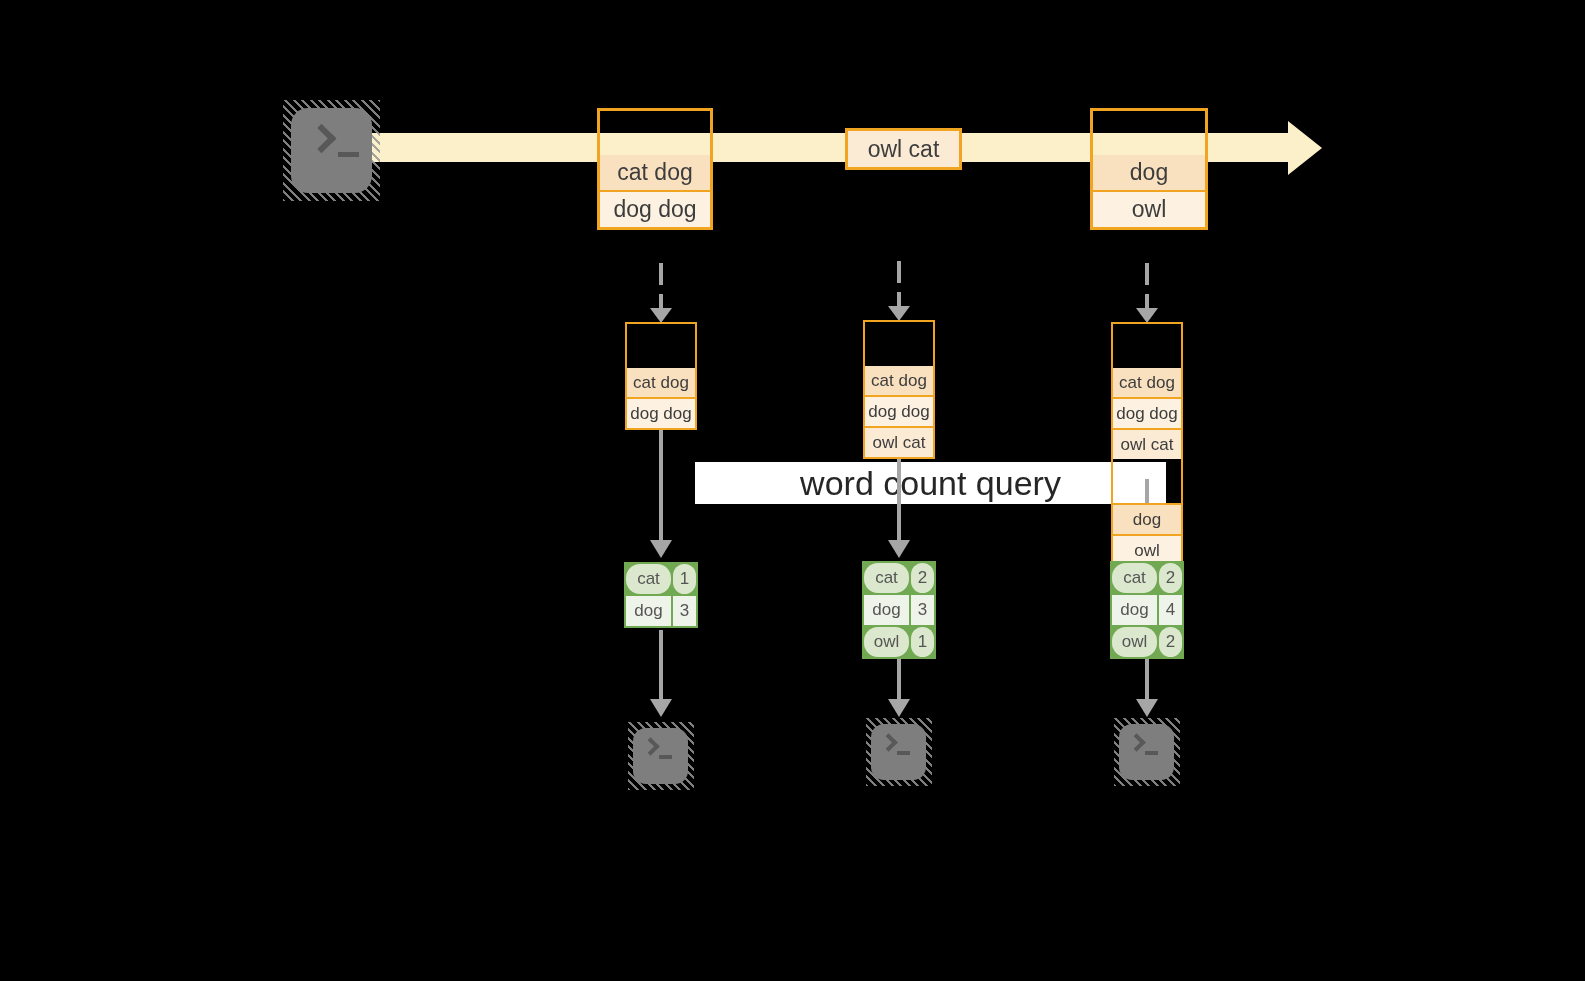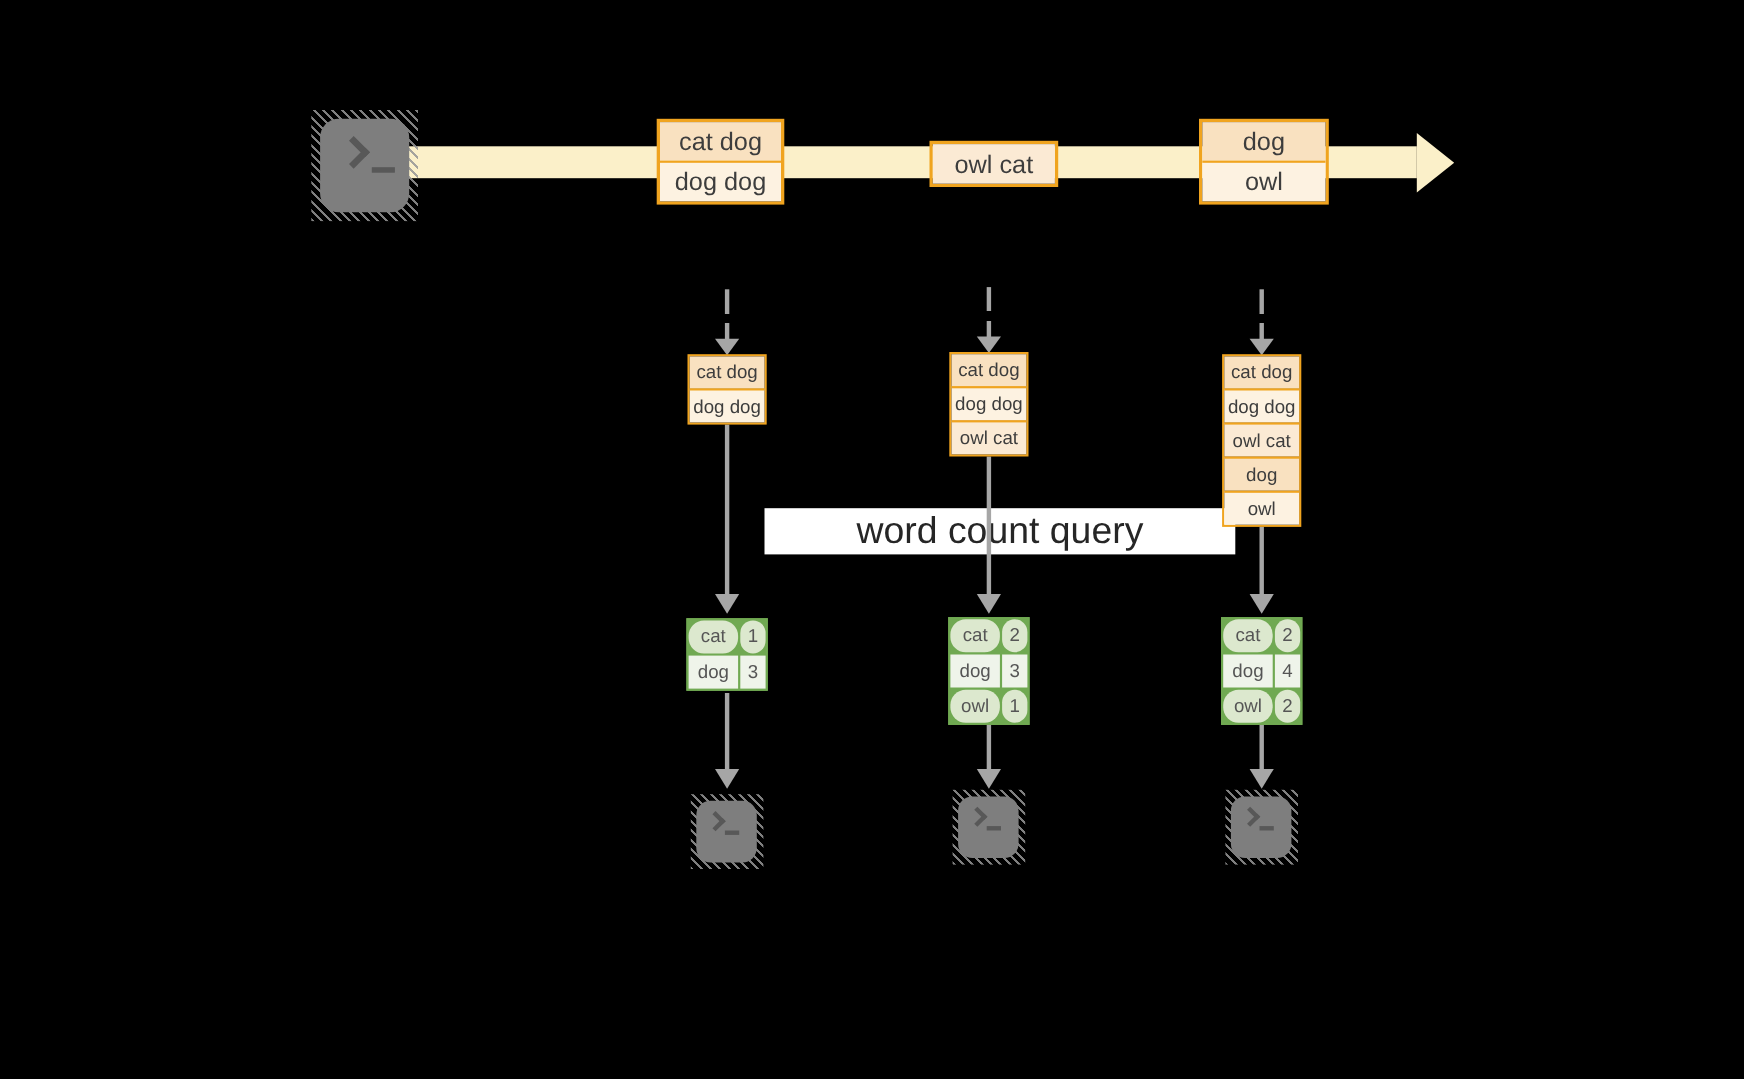--- a/index.html
+++ b/index.html
@@ -47,21 +47,21 @@
     font-size:23px;color:var(--text-dark);}
   .erow + .erow{border-top:2px solid var(--event-border);}
   .erow.single{height:36px;}
 
   
   .sbox{position:absolute;border:2px solid var(--event-border);z-index:3;}
   .srow{height:29px;display:flex;align-items:center;justify-content:center;
     font-size:17px;color:var(--text-dark);}
   .srow + .srow{border-top:2px solid var(--event-border);}
 
-  .r-peach{background:var(--event-peach);}
+  .r-peach{background:var(--event-peach);margin-top:44px;}
   .r-cream{background:var(--event-cream);text-align:right;}
   .r-mid{background:var(--event-mid);}
 
   
   .dashline{position:absolute;width:4px;z-index:2;
     background:repeating-linear-gradient(to bottom, var(--arrow-gray) 0 22px, transparent 22px 31px);}
   .solidline{position:absolute;width:4px;background:var(--arrow-gray);z-index:2;}
   .tri-down{position:absolute;width:0;height:0;z-index:2;
     border-left:11px solid transparent;border-right:11px solid transparent;
     border-top:18px solid var(--arrow-gray);}
@@ -123,21 +123,21 @@
     <div class="srow r-mid">owl cat</div>
   </div>
   <div class="sbox" style="left:1111px;top:322px;width:68px">
     <div class="srow r-peach">cat dog</div>
     <div class="srow r-cream">dog dog</div>
     <div class="srow r-mid">owl cat</div>
     <div class="srow r-peach">dog</div>
     <div class="srow r-cream">owl</div>
   </div>
 
-  <div class="query" style="left:695px;top:462px;width:428px;height:42px">word count query</div>
+  <div class="query" style="left:695px;top:462px;width:471px;height:42px">word count query</div>
 
   <div class="solidline" style="left:659px;top:386px;height:156px"></div>
   <div class="tri-down" style="left:650px;top:540px"></div>
   <div class="solidline" style="left:897px;top:415px;height:127px"></div>
   <div class="tri-down" style="left:888px;top:540px"></div>
   <div class="solidline" style="left:1145px;top:479px;height:63px"></div>
   <div class="tri-down" style="left:1136px;top:540px"></div>
 
   <div class="gtable" style="left:624px;top:562px">
     <div class="cell dark">cat</div>

